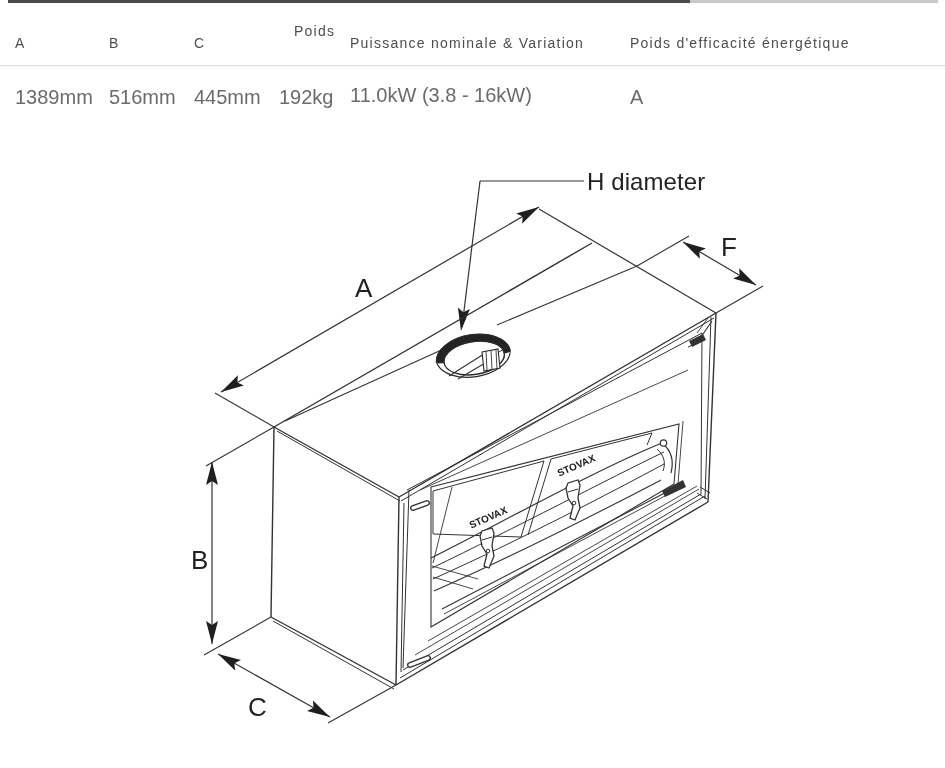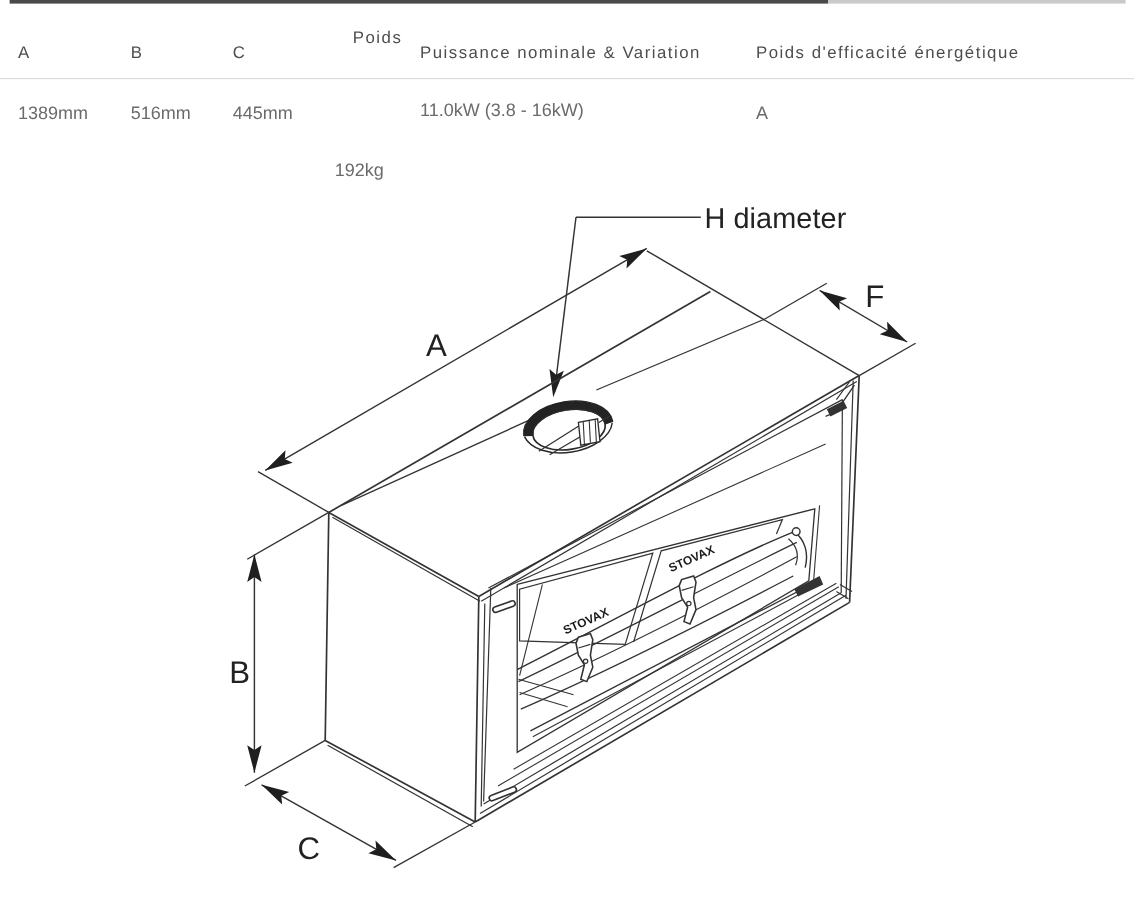--- a/index.html
+++ b/index.html
@@ -1,32 +1,32 @@
 <!DOCTYPE html>
 <html><head><meta charset="utf-8">
 <style>
 html,body{margin:0;padding:0;background:#fff;width:945px;height:768px;overflow:hidden;}
 body{font-family:"Liberation Sans",sans-serif;position:relative;-webkit-font-smoothing:antialiased;}
 .hdr{position:absolute;font-size:14px;color:#4d4d4d;letter-spacing:1.25px;}
-.dat{position:absolute;font-size:15px;color:#6b6b6b;}
+.dat{position:absolute;font-size:20px;color:#6b6b6b;}
 </style></head>
 <body>
 <div style="position:absolute;left:8px;top:0;width:682px;height:3px;background:#4a4a4c;"></div>
 <div style="position:absolute;left:690px;top:0;width:248px;height:3px;background:#c9cacb;"></div>
 <div style="position:absolute;left:0;top:65px;width:945px;height:1px;background:#dcdcdc;"></div>
 <div class="hdr" style="left:15px;top:35px;">A</div>
 <div class="hdr" style="left:109px;top:35px;">B</div>
 <div class="hdr" style="left:194px;top:35px;">C</div>
 <div class="hdr" style="left:278px;top:23px;margin-left:16px;">Poids</div>
 <div class="hdr" style="left:350px;top:35px;">Puissance nominale &amp; Variation</div>
 <div class="hdr" style="left:630px;top:35px;">Poids d'efficacité énergétique</div>
 <div class="dat" style="left:15px;top:86px;">1389mm</div>
 <div class="dat" style="left:109px;top:86px;">516mm</div>
 <div class="dat" style="left:194px;top:86px;">445mm</div>
-<div class="dat" style="left:279px;top:86px;margin-top:48px;">192kg</div>
+<div class="dat" style="left:279px;top:86px;">192kg</div>
 <div class="dat" style="left:350px;top:84px;">11.0kW (3.8 - 16kW)</div>
 <div class="dat" style="left:630px;top:86px;">A</div>
 <svg width="945" height="768" viewBox="0 0 945 768" style="position:absolute;left:0;top:0;" font-family="Liberation Sans, sans-serif">
 <line x1="221" y1="392" x2="539" y2="207" stroke="#333" stroke-width="1.2"></line>
 <path d="M221.0,392.0 L237.9,375.2 L237.3,382.5 L243.9,385.6 Z" fill="#1f1f1f" stroke="none"></path>
 <path d="M539.0,207.0 L522.1,223.8 L522.7,216.5 L516.1,213.4 Z" fill="#1f1f1f" stroke="none"></path>
 <line x1="274" y1="427" x2="215" y2="393" stroke="#333" stroke-width="1.1"></line>
 <line x1="539" y1="209" x2="716" y2="313" stroke="#333" stroke-width="1.2"></line>
 <text x="355" y="297" font-size="26" fill="#222" letter-spacing="0.5">A</text>
 <line x1="212" y1="462" x2="212" y2="644" stroke="#333" stroke-width="1.2"></line>

